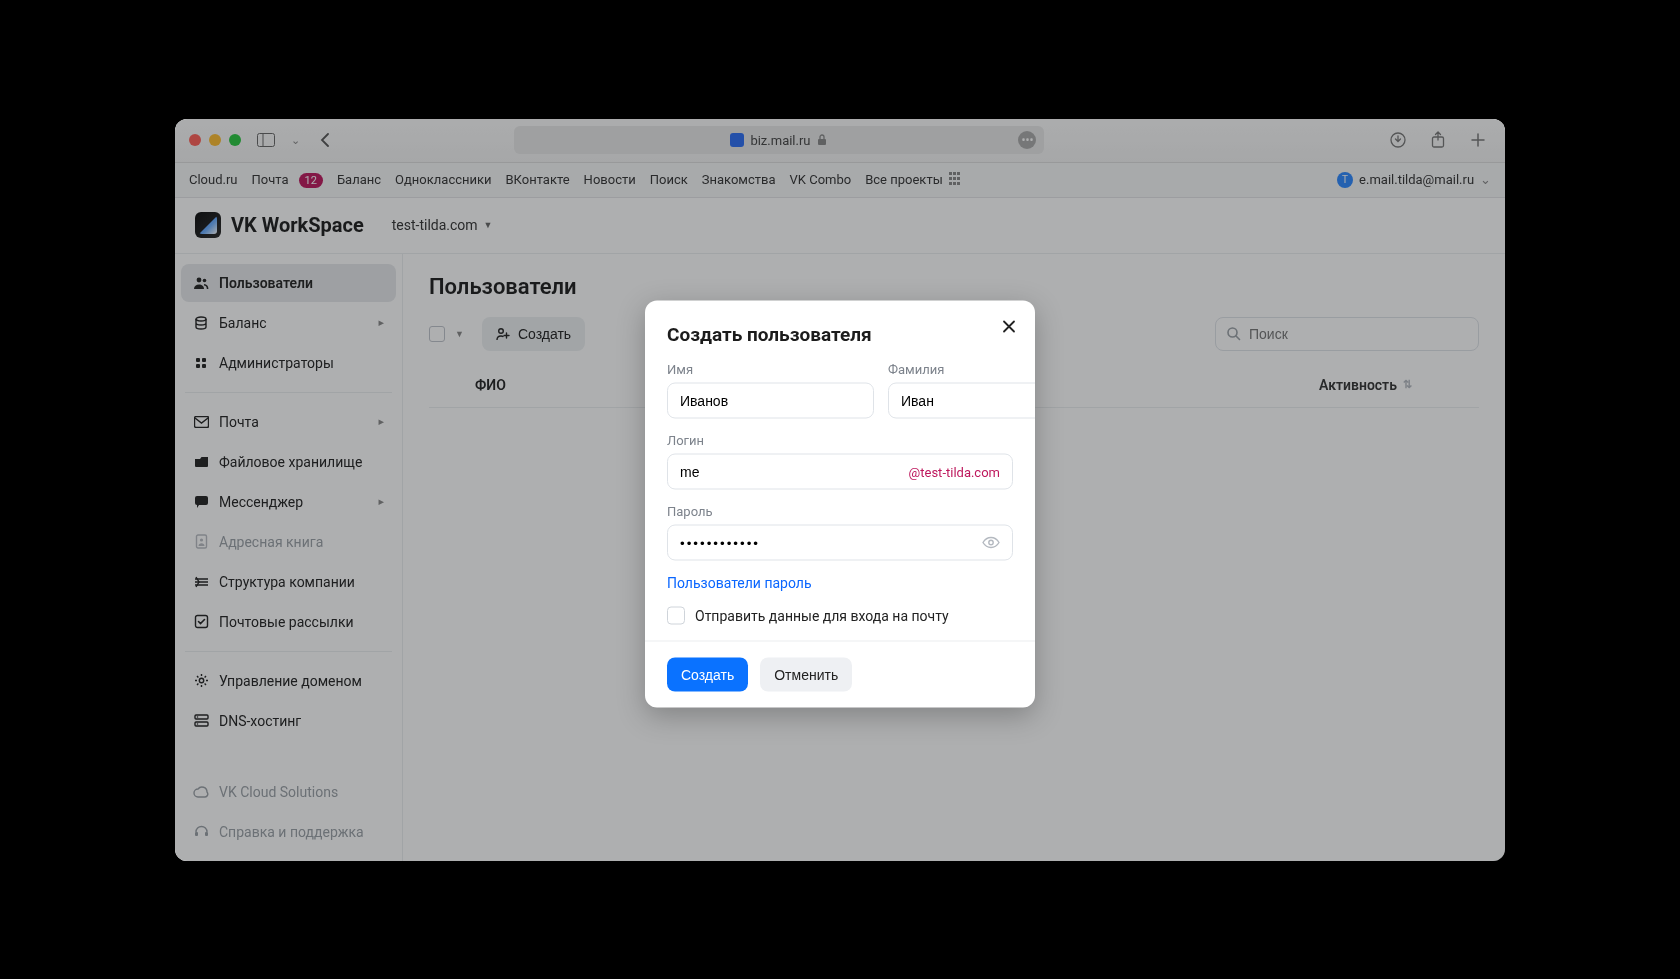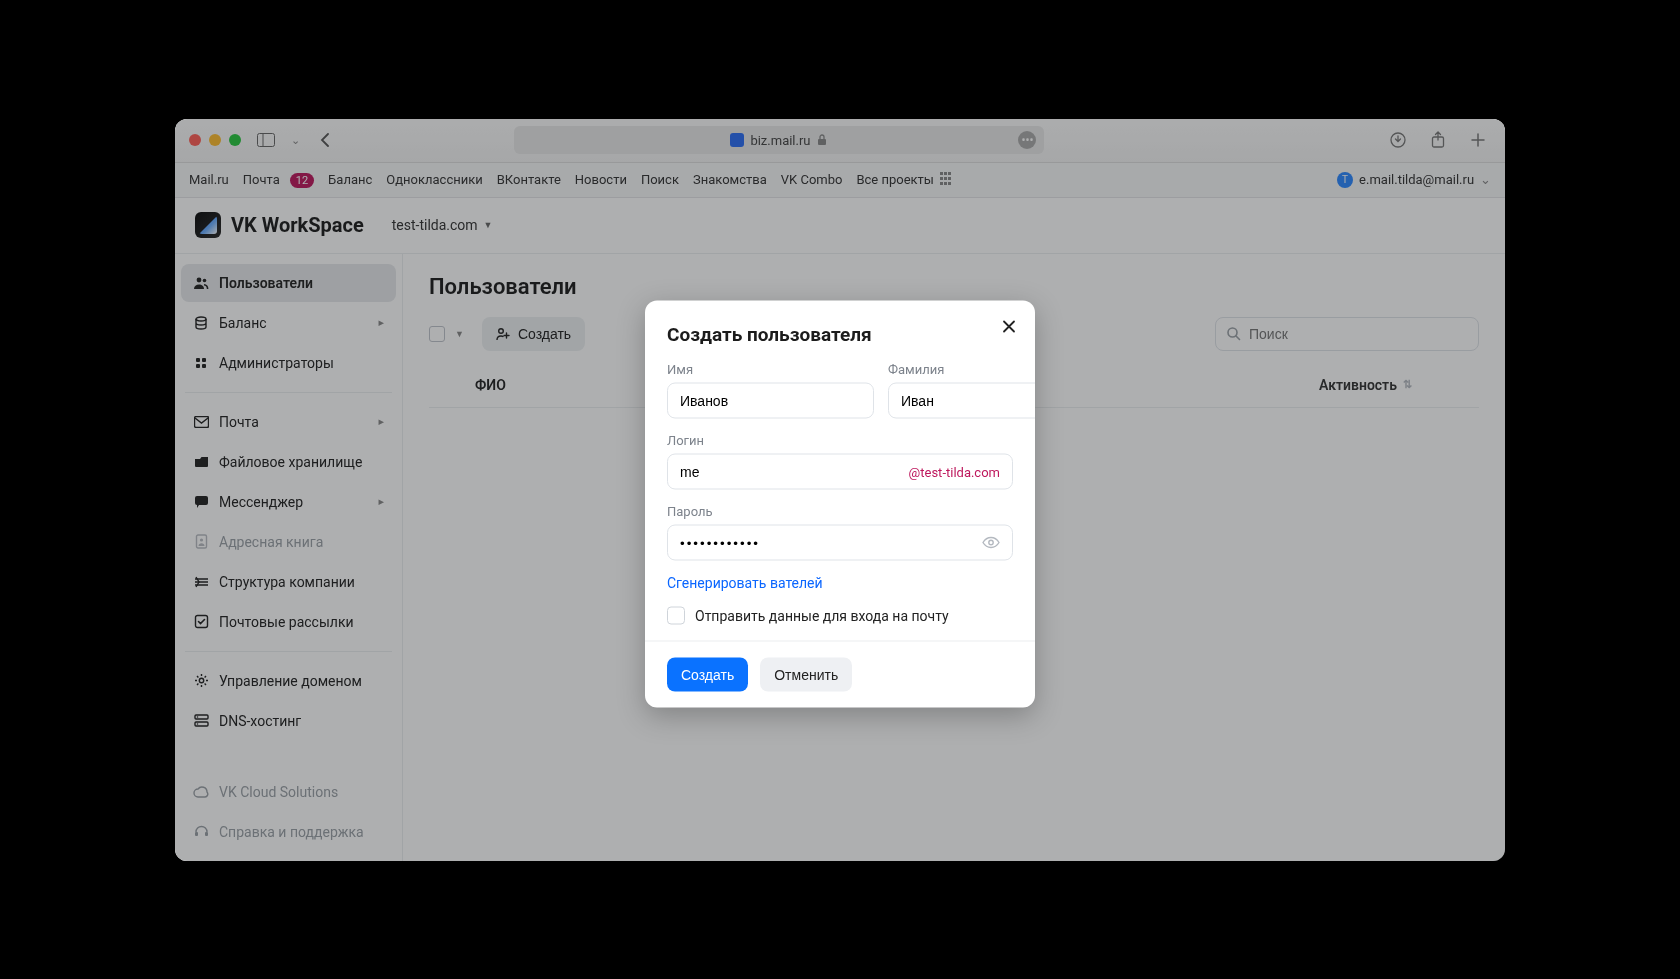--- a/index.html
+++ b/index.html
@@ -189,21 +189,21 @@
       <div class="plus">
         <svg width="16" height="16" viewBox="0 0 16 16">
             <path d="M8 2 v12 M2 8 h12" stroke="#777" stroke-width="1.5" stroke-linecap="round"></path>
           </svg>
       </div>
     </div>
   </div>
 
   <div class="portal-nav">
     <div class="items">
-      <span>Mail.ru</span>
+      <span>Cloud.ru</span>
       <span><span>Почта</span><span class="badge">12</span></span>
       <span>Баланс</span>
       <span>Одноклассники</span>
       <span>ВКонтакте</span>
       <span>Новости</span>
       <span>Поиск</span>
       <span>Знакомства</span>
       <span>VK Combo</span>
       <span style="display:flex;align-items:flex-start;gap:6px;">
         <span>Все проекты</span>
@@ -442,21 +442,21 @@
         <div class="pw-wrap">
           <input type="password" value="••••••••••••" style="">
           <span class="eye">
             <svg width="18" height="14" viewBox="0 0 18 14">
                 <path d="M1 7s3-5 8-5 8 5 8 5-3 5-8 5-8-5-8-5z" fill="none" stroke="#b4b9c0" stroke-width="1.4"></path>
                 <circle cx="9" cy="7" r="2.2" fill="none" stroke="#b4b9c0" stroke-width="1.4"></circle>
               </svg>
           </span>
         </div>
       </div>
-      <span class="link">Сгенерировать вателей</span>
+      <span class="link">Пользователи пароль</span>
       <div class="check-row">
         <span class="box"></span>
         <span>Отправить данные для входа на почту</span>
       </div>
     </div>
     <div class="modal-footer">
       <button class="btn primary">Создать</button>
       <button class="btn ghost">Отменить</button>
     </div>
   </div>

